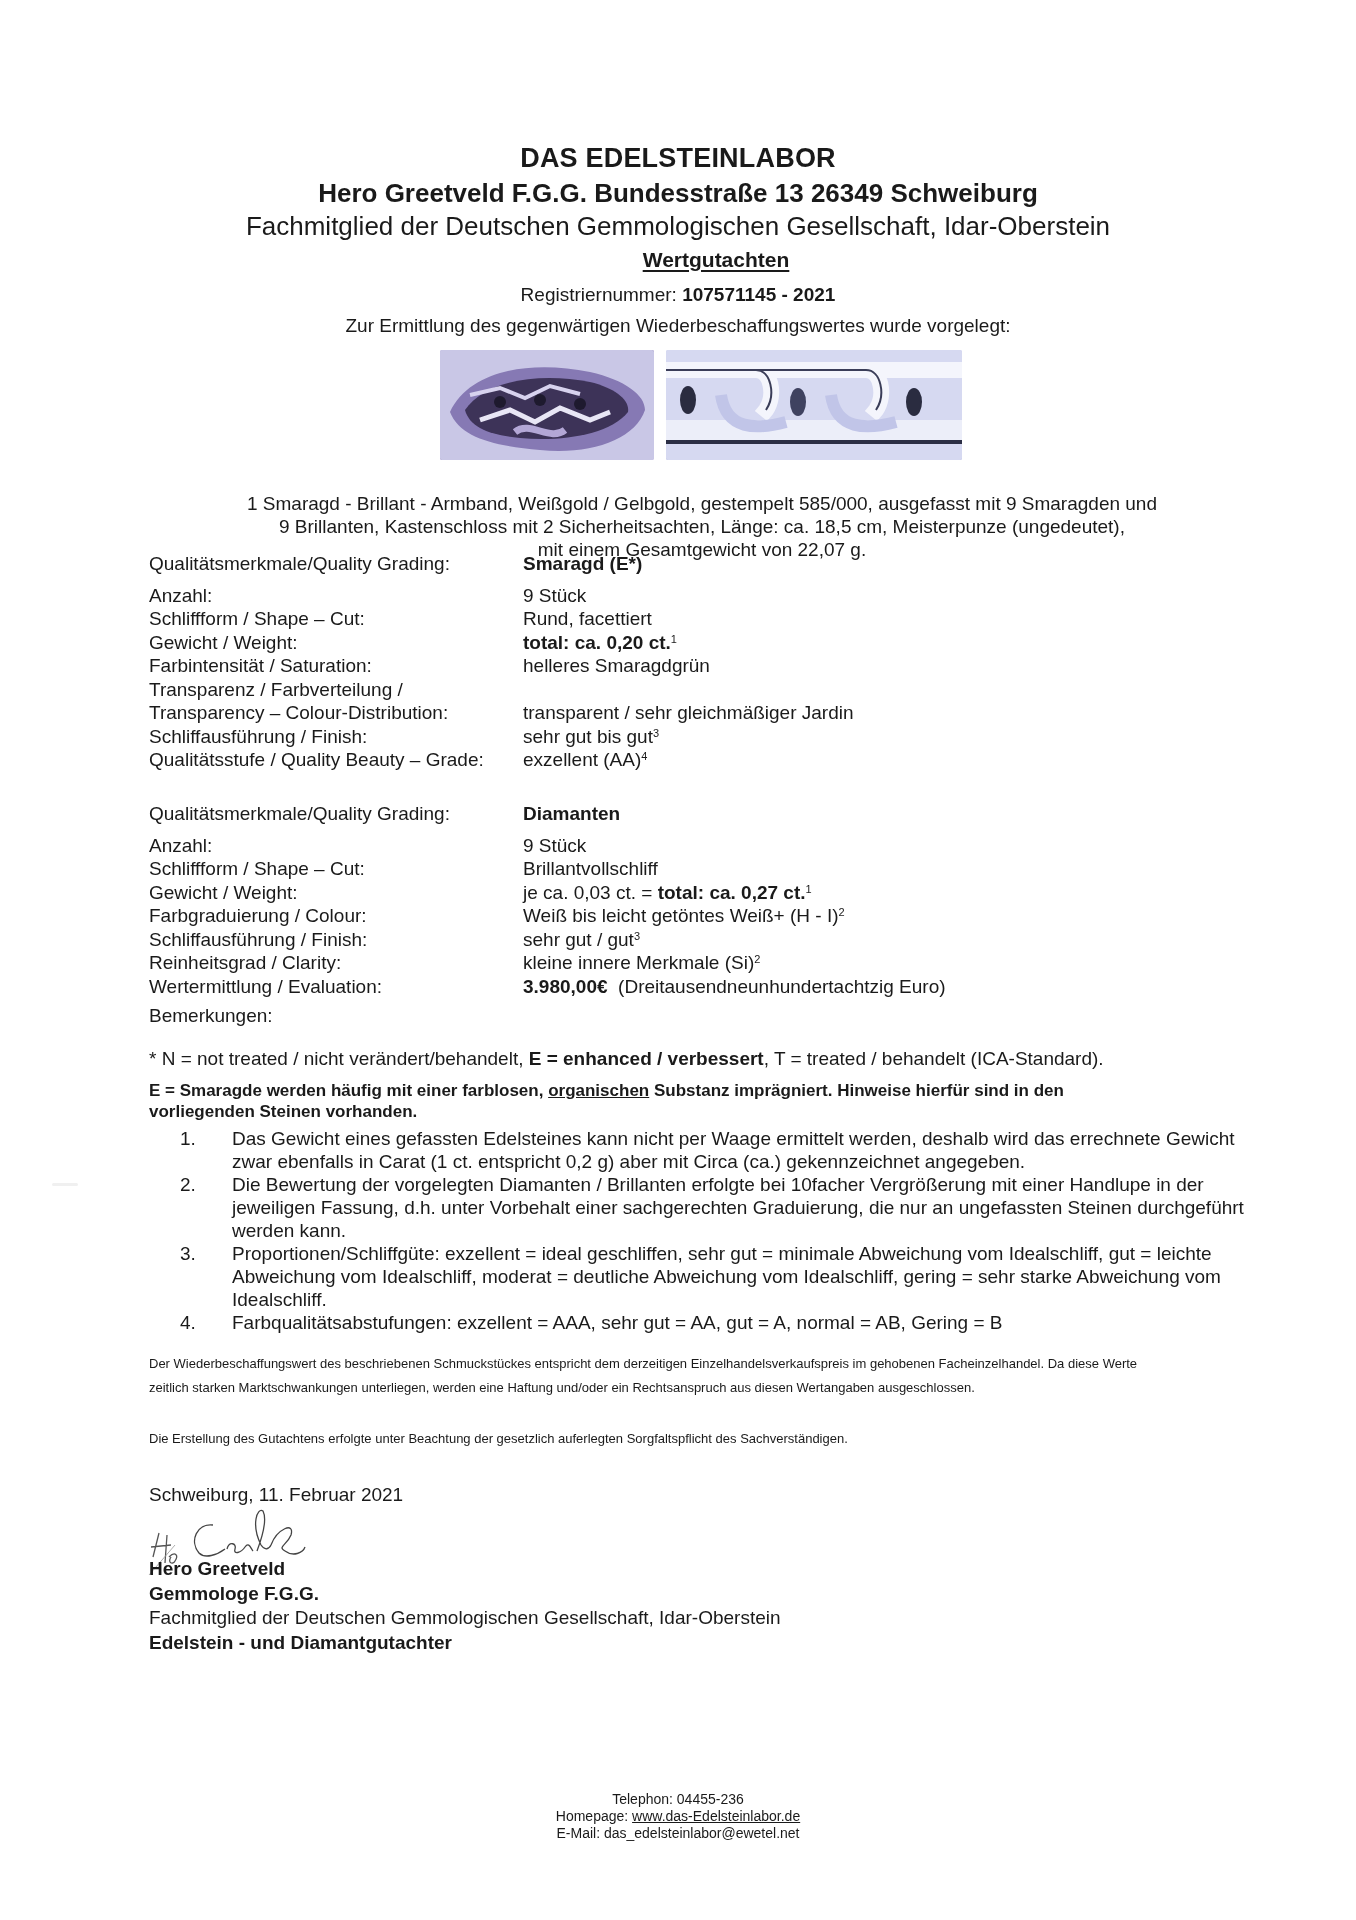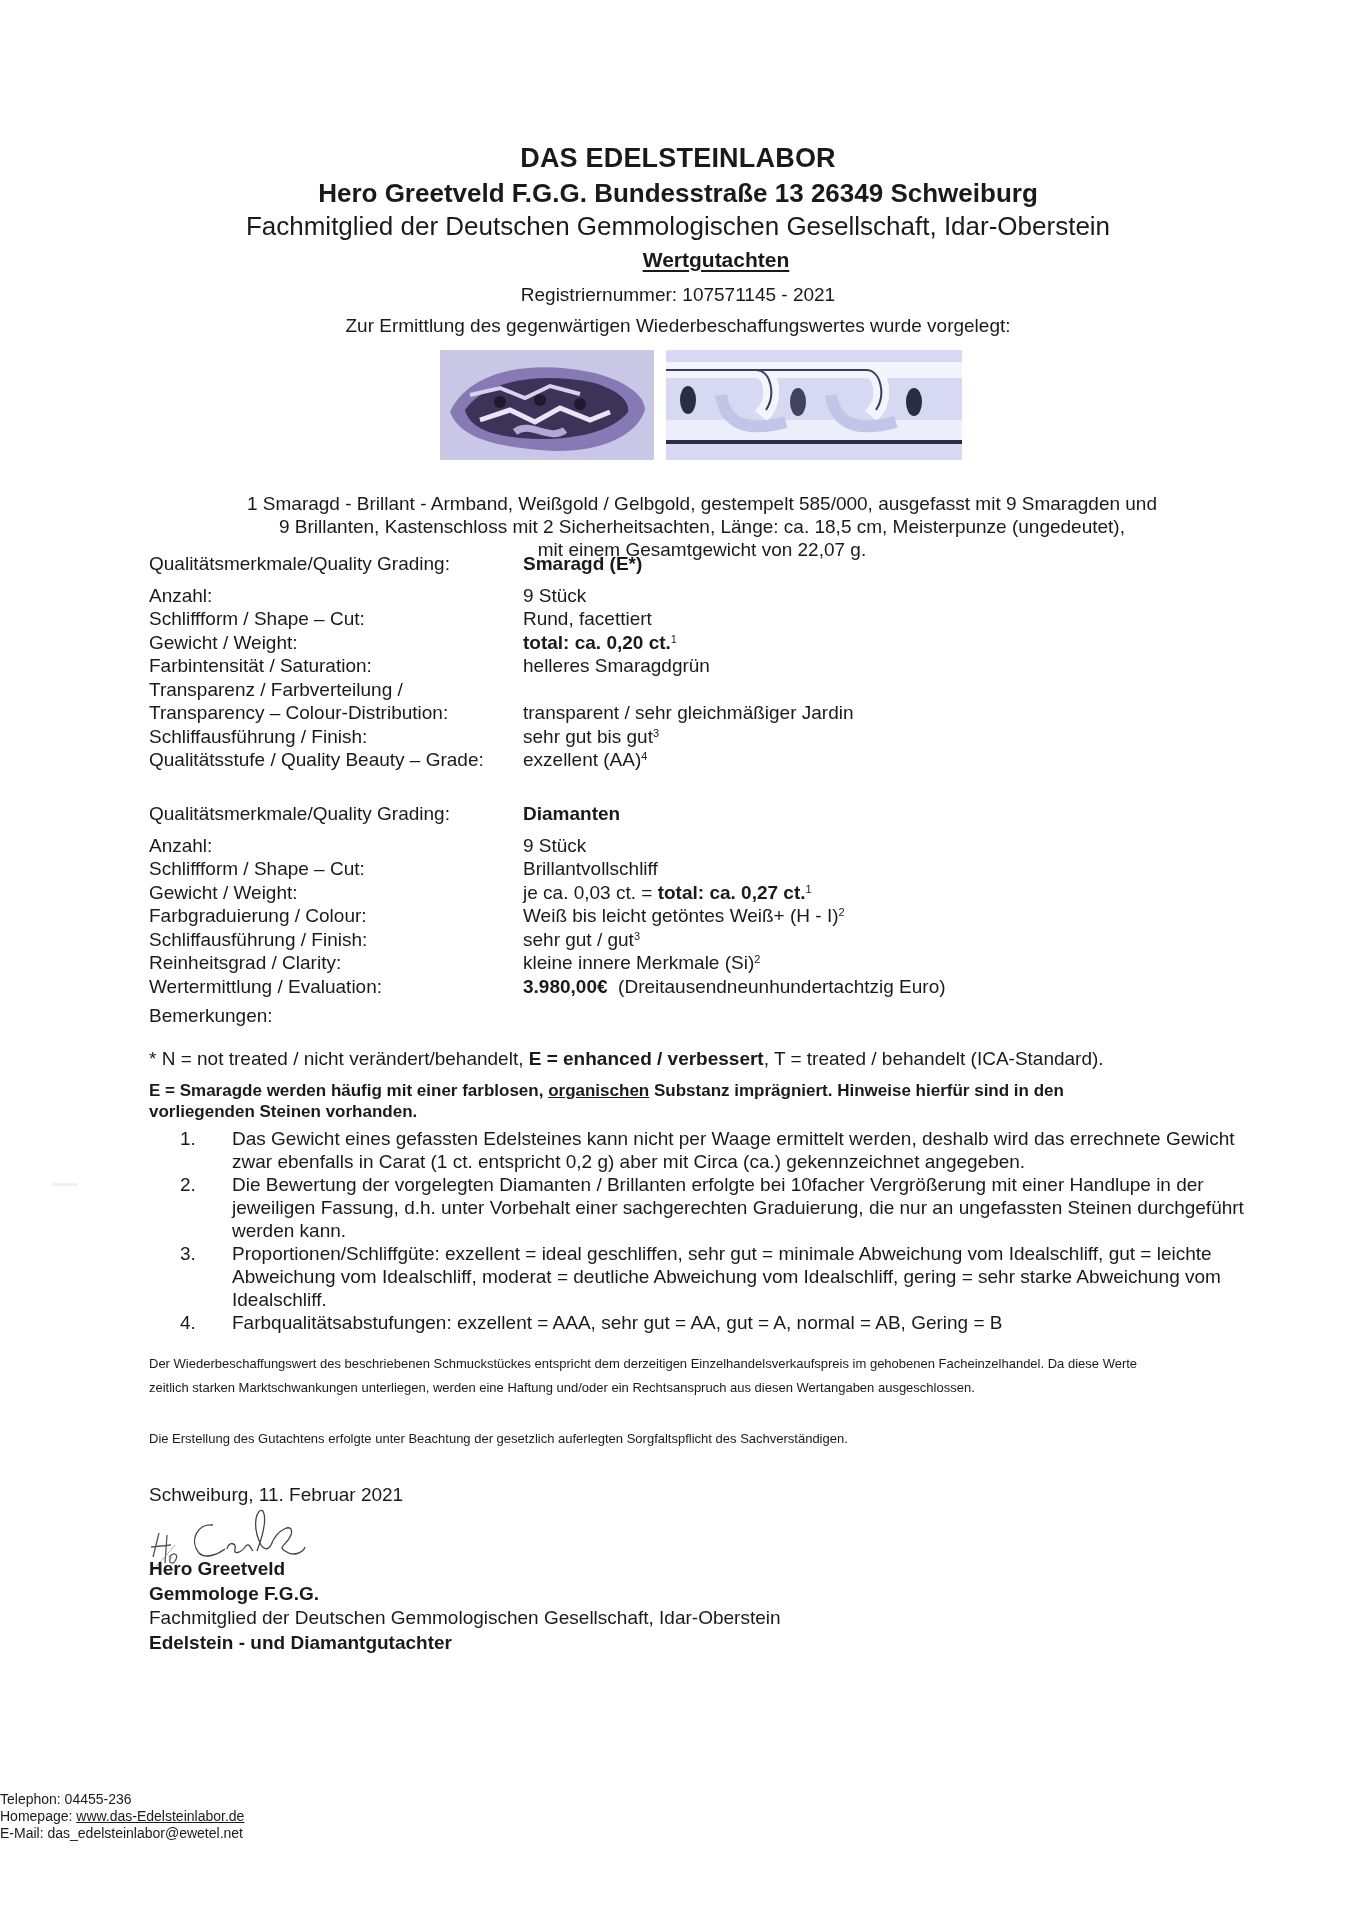--- a/index.html
+++ b/index.html
@@ -4,21 +4,21 @@
 <style>
   html, body { margin: 0; padding: 0; background: #ffffff; }
   body { width: 1356px; height: 1920px; position: relative; overflow: hidden; color: #1a1a1a; font-family: "Liberation Sans", sans-serif; }
   .page { position: absolute; left: 0; top: 0; width: 1356px; height: 1920px; }
   .center { position: absolute; left: 0; width: 1356px; text-align: center; }
   .h1 { top: 143px; font-size: 27px; font-weight: bold; letter-spacing: 0.2px; }
   .h2 { top: 178px; font-size: 26px; font-weight: bold; }
   .h3 { top: 211px; font-size: 26px; }
   .h4 { top: 248px; font-size: 21px; font-weight: bold; text-decoration: underline; text-underline-offset: 3px; margin-left: 38px; }
   .reg { top: 284px; font-size: 19px; }
-  .reg b { font-weight: normal; text-align: center; }
+  .reg b { font-weight: bold; text-align: center; }
   .intro { top: 315px; font-size: 19px; }
 
   .photo { position: absolute; top: 350px; height: 110px; border-radius: 2px; overflow: hidden; }
   .photo1 { left: 440px; width: 214px; background: linear-gradient(135deg, #b9b4dc 0%, #9a8fc4 30%, #5d5184 50%, #8c7fb8 70%, #c6c3e6 100%); }
   .photo2 { left: 666px; width: 296px; background: linear-gradient(180deg, #cfd3ef 0%, #b8bde4 40%, #8d92c6 60%, #dfe1f5 80%, #a9aed9 100%); }
   .photo svg { width: 100%; height: 100%; display: block; }
 
   .desc { top: 492px; font-size: 19px; line-height: 23px; padding-left: 24px; }
 
   .grid { position: absolute; left: 149px; font-size: 19px; line-height: 23.5px; }
@@ -29,21 +29,21 @@
   sup { font-size: 11px; vertical-align: 6px; line-height: 0; }
 
   .remarks { position: absolute; left: 149px; width: 1110px; font-size: 19px; }
   .notes { position: absolute; left: 180px; width: 1080px; font-size: 19px; line-height: 23px; }
   .note { display: flex; margin-bottom: 0; }
   .note .n { width: 52px; flex: none; }
   .note .t { flex: 1; }
   .para { position: absolute; left: 149px; width: 1100px; font-size: 13px; line-height: 24px; }
   .sig { position: absolute; left: 149px; font-size: 19px; line-height: 24.5px; }
   .signature { position: absolute; left: 145px; top: 1505px; width: 190px; height: 75px; }
-  .footer { position: absolute; left: 0; width: 1356px; top: 1791px; text-align: left; font-size: 14px; line-height: 17px; }
+  .footer { position: absolute; left: 0; width: 1356px; top: 1791px; text-align: center; font-size: 14px; line-height: 17px; }
   .footer .link { text-decoration: underline; }
   .scanmark { position: absolute; left: 52px; top: 1183px; width: 26px; height: 3px; background: #f0f0f0; border-radius: 2px; }
 </style>
 </head>
 <body>
 
 <div class="page">
 
   <div class="center h1">DAS EDELSTEINLABOR</div>
   <div class="center h2">Hero Greetveld F.G.G. Bundesstraße 13  26349 Schweiburg</div>

